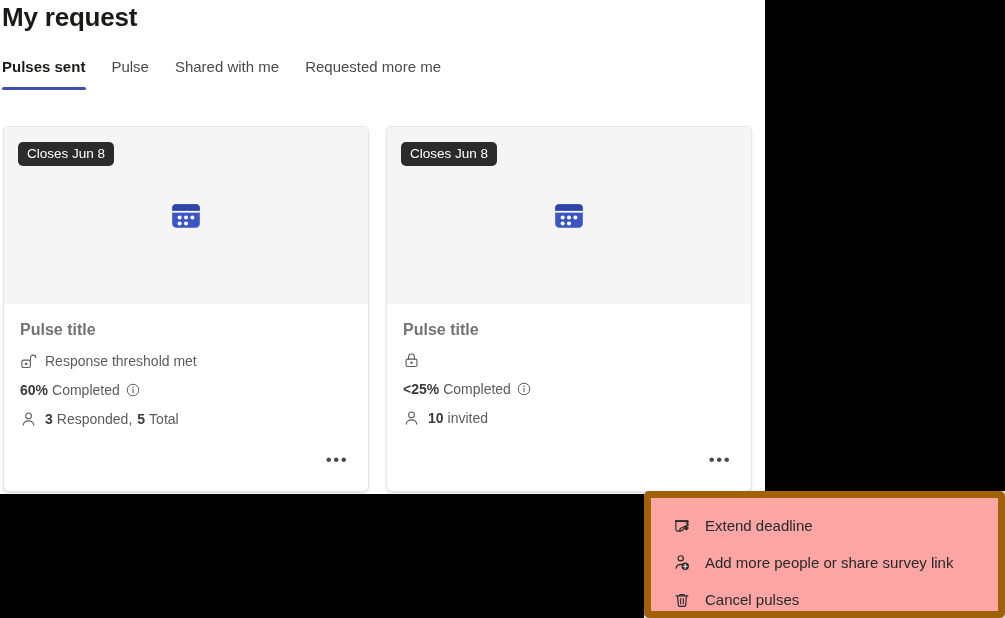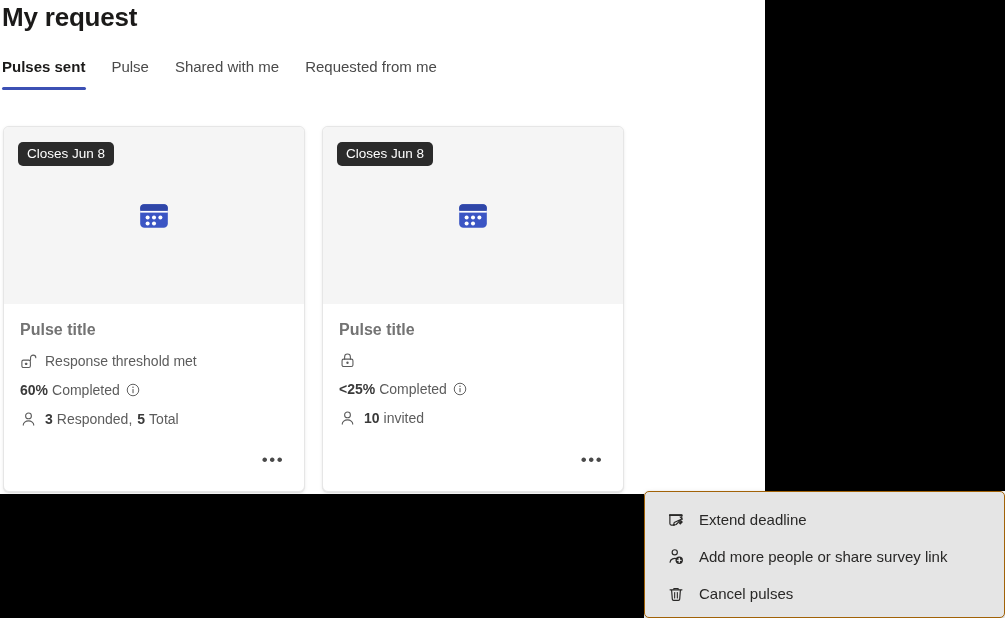--- a/index.html
+++ b/index.html
@@ -81,21 +81,21 @@
 
   
   .cards {
     position: absolute;
     left: 3px;
     top: 126px;
     display: flex;
     gap: 17px;
   }
   .card {
-    width: 302px;
+    width: 366px;
     height: 366px;
     background: #ffffff;
     border: 1px solid #e6e6e6;
     border-radius: 6px;
     box-sizing: border-box;
     position: relative;
     overflow: hidden;
     box-shadow: 0 0.3px 0.9px rgba(0,0,0,0.06), 0 1.6px 3.6px rgba(0,0,0,0.08);
   }
   .card-banner {
@@ -175,22 +175,22 @@
     transform: translateY(-4px);
   }
 
   
   .context-menu {
     position: absolute;
     left: 644px;
     top: 491px;
     width: 361px;
     height: 127px;
-    background: #e5e5e5;
-    border: 1px solid #a16207;
+    background: #fca5a5;
+    border: 7px solid #a16207;
     border-radius: 5px;
     box-sizing: border-box;
     box-shadow: 0 3.2px 7.2px rgba(0,0,0,0.13), 0 0.6px 1.8px rgba(0,0,0,0.11);
     z-index: 20;
     padding-top: 9px;
   }
   .menu-item {
     display: flex;
     align-items: center;
     height: 37px;
@@ -217,21 +217,21 @@
     <span>Pulses sent</span>
     <span class="underline"></span>
   </div>
   <div class="tab">
     <span>Pulse</span>
   </div>
   <div class="tab">
     <span>Shared with me</span>
   </div>
   <div class="tab">
-    <span>Requested from me</span>
+    <span>Requested more me</span>
   </div>
 </div>
 
 <div class="cards">
 
   <div class="card">
     <div class="card-banner">
       <div class="closes-badge">Closes Jun 8</div>
       <svg class="cal-icon" viewBox="0 0 32 32">
         <rect x="3" y="5" width="26" height="22" rx="4" fill="#3b55c4"></rect>

